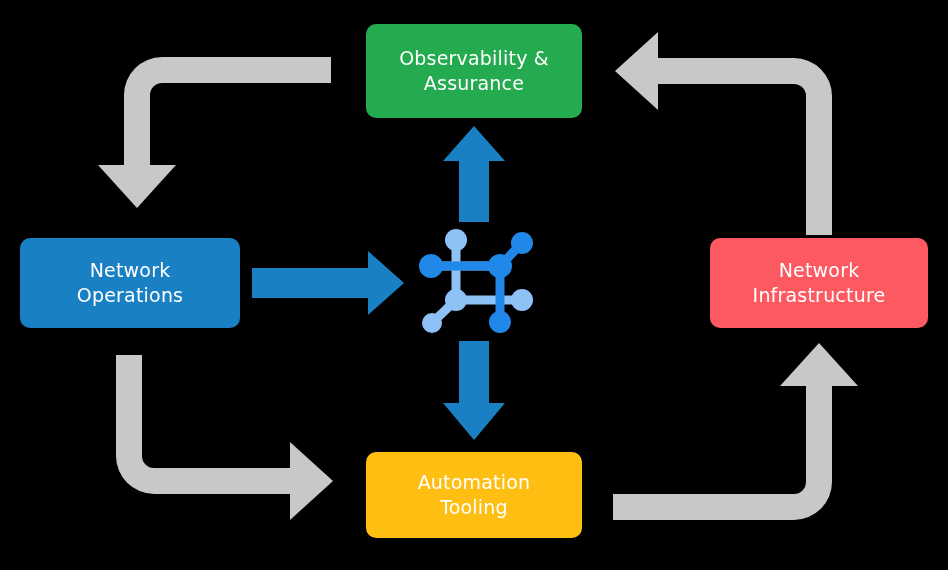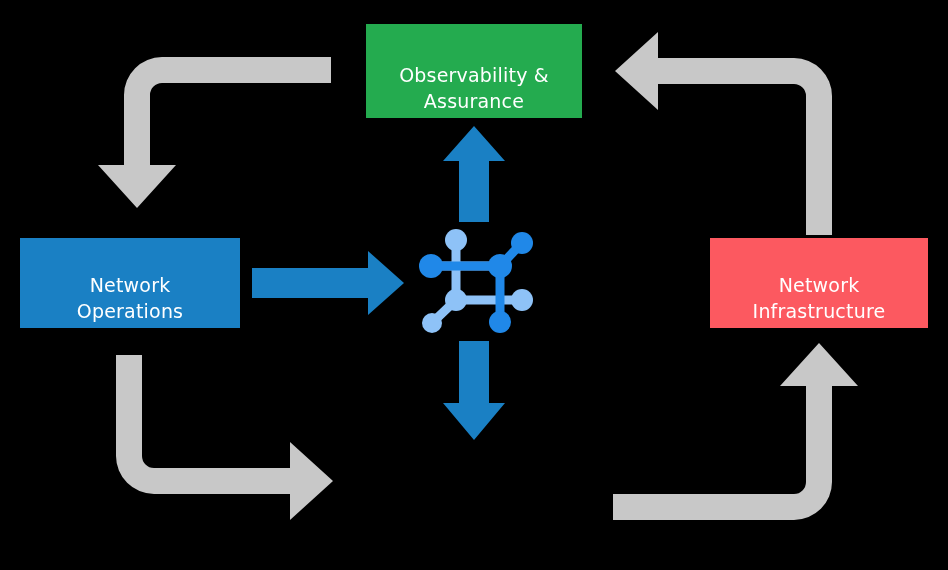--- a/index.html
+++ b/index.html
@@ -21,23 +21,23 @@
   }
   #svg-layer {
     position: absolute;
     left: 0;
     top: 0;
     width: 948px;
     height: 570px;
   }
   .node-box {
     position: absolute;
-    border-radius: 0;
+    border-radius: 10px;
     display: flex;
-    align-items: flex-end;
+    align-items: center;
     justify-content: center;
     text-align: center;
     color: #ffffff;
     font-size: 19px;
     line-height: 1.33;
     font-weight: 400;
     letter-spacing: 0.2px;
     box-sizing: border-box;
     padding: 4px 10px;
     z-index: 3;
@@ -146,14 +146,18 @@
   <div class="node-box" id="box-netops">
     <span class="node-label">Network
 Operations</span>
   </div>
 
   <div class="node-box" id="box-netinfra">
     <span class="node-label">Network
 Infrastructure</span>
   </div>
 
+  <div class="node-box" id="box-automation">
+    <span class="node-label">Automation
+Tooling</span>
+  </div>
 
 </div>
 
 </body></html>

